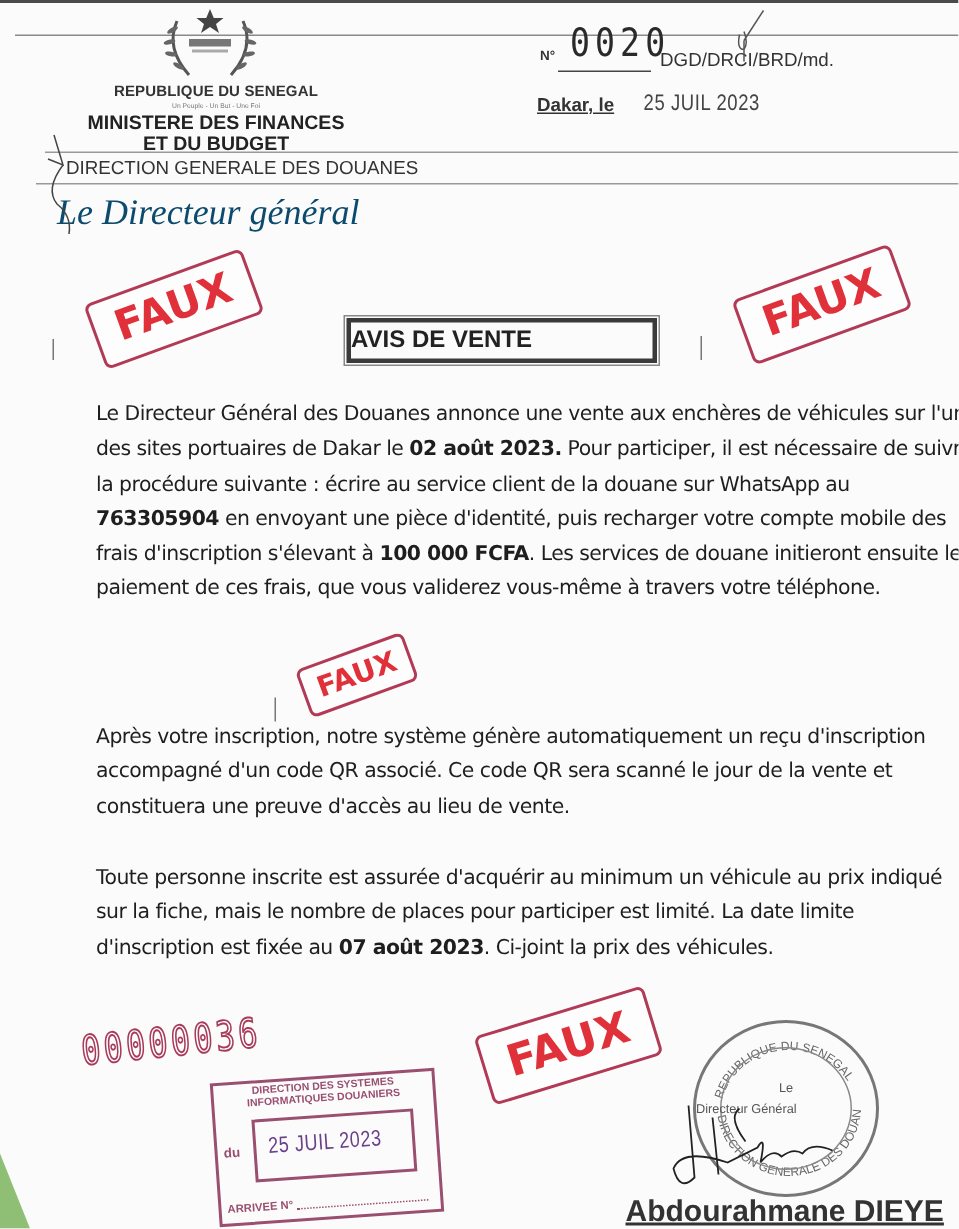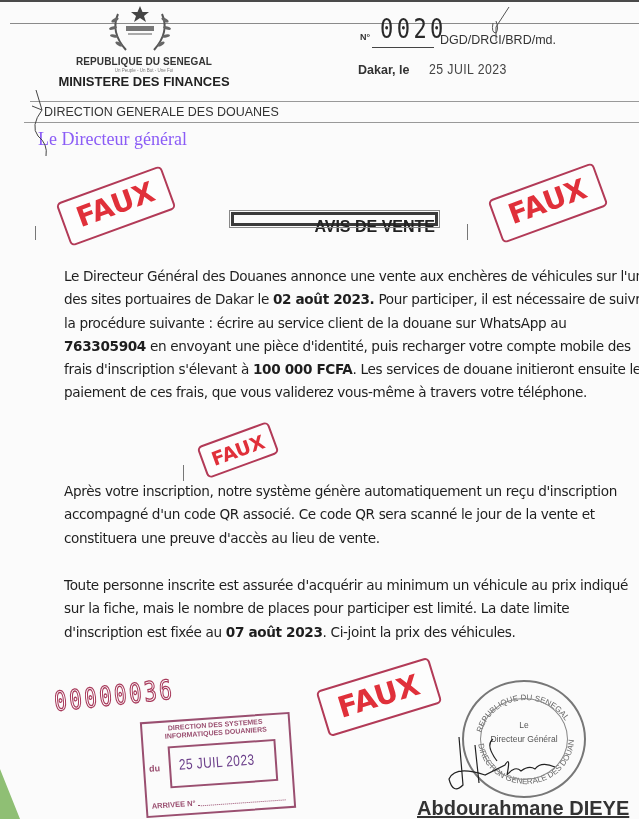--- a/index.html
+++ b/index.html
@@ -15,36 +15,36 @@
     position: absolute; left: 0; bottom: 0; width: 0; height: 0;
     border-bottom: 50px solid #8fbf74; border-right: 20px solid transparent;
   }
   
   .emblem { position: absolute; left: 100px; top: 4px; width: 80px; height: 52px; }
   .hdr-left { position: absolute; left: 34px; top: 56px; width: 220px; text-align: center; font-family: "Liberation Sans", sans-serif; }
   .rep { font-size: 10px; font-weight: bold; color: #333; letter-spacing: 0.1px; }
   .motto { font-size: 4.5px; color: #777; margin-top: 1px; }
   .min { font-size: 13px; font-weight: bold; color: #222; line-height: 14px; margin-top: 2px; }
   .dir { position: absolute; left: 44px; top: 105px; font-family: "Liberation Sans", sans-serif; font-size: 12.5px; color: #333; }
-  .dg-script { position: absolute; left: 38px; top: 129px; font-family: "Liberation Serif", serif; font-size: 18px; color: #8b5cf6; }
+  .dg-script { position: absolute; left: 38px; top: 129px; font-family: "Liberation Serif", serif; font-style: italic; font-size: 24px; color: #0c4a6e; }
   .scrawl-left { position: absolute; left: 28px; top: 88px; }
   
   .ref { position: absolute; left: 360px; top: 14px; font-family: "Liberation Sans", sans-serif; color: #333; }
   .ref .no { position: absolute; left: 0; top: 18px; font-size: 9px; font-weight: bold; }
   .ref .num { position: absolute; left: 20px; top: 0; font-family: "DejaVu Sans Mono", monospace; font-size: 26px; letter-spacing: 4px; color: #2a2a2a; transform: scaleX(0.85); transform-origin: left; }
   .ref .underline { position: absolute; left: 12px; top: 33px; width: 62px; height: 1px; background: #444; }
   .ref .code { position: absolute; left: 80px; top: 19px; font-size: 12.5px; font-weight: normal; white-space: nowrap; }
-  .dakar { position: absolute; left: 358px; top: 63px; font-family: "Liberation Sans", sans-serif; font-size: 12.5px; font-weight: bold; color: #333; }
+  .dakar { position: absolute; left: 358px; top: 63px; font-family: "Liberation Sans", sans-serif; font-size: 12.5px; font-weight: bold; color: #333; text-decoration: underline; }
   .dakar-date { position: absolute; left: 429px; top: 60px; font-family: "Liberation Sans", sans-serif; font-size: 15px; color: #444; letter-spacing: 0.5px; transform: scaleX(0.82); transform-origin: left; white-space: nowrap; }
   .tick-mark { position: absolute; left: 487px; top: 3px; }
   
   .title-box {
-    position: absolute; left: 231px; top: 212px; width: 207px; height: 14px;
+    position: absolute; left: 231px; top: 212px; width: 207px; height: 30px;
     border: 3px solid #3a3a3a; box-sizing: border-box; outline: 1px solid #888; outline-offset: 1px;
-    text-align: right; line-height: 24px;
+    text-align: left; line-height: 24px;
     font-family: "Liberation Sans", sans-serif; font-size: 16px; font-weight: bold; color: #222;
   }
   .vbar { position: absolute; width: 1px; background: #777; }
   
   .body { position: absolute; left: 64px; width: 586px; font-family: "DejaVu Sans", sans-serif; font-size: 13.6px; line-height: 23.3px; color: #1e1e1e; letter-spacing: -0.35px; }
   .p1 { top: 265px; }
   .p2 { top: 480px; }
   .p3 { top: 574px; }
   .body b { font-weight: bold; }
   
@@ -68,21 +68,21 @@
   .recv .t1 { position: absolute; left: 0; right: 0; top: 2px; text-align: center; font-size: 7px; font-weight: bold; line-height: 8px; }
   .recv .inner { position: absolute; left: 24px; top: 24px; width: 108px; height: 42px; border: 2px solid #9a4f70; box-sizing: border-box; }
   .recv .du { position: absolute; left: 4px; top: 40px; font-size: 9px; font-weight: bold; }
   .recv .date { position: absolute; left: 34px; top: 34px; font-size: 15px; color: #6b3f8a; transform: scaleX(0.8); transform-origin: left; white-space: nowrap; letter-spacing: 0.5px; }
   .recv .arr { position: absolute; left: 4px; top: 78px; font-size: 7.5px; font-weight: bold; }
   .recv .dots { position: absolute; left: 50px; top: 85px; width: 88px; border-bottom: 1px dotted #9a4f70; }
   
   .seal { position: absolute; left: 462px; top: 680px; width: 124px; height: 118px; border: 2px solid #777; border-radius: 50%; box-sizing: border-box; }
   .seal .innerc { position: absolute; left: 16px; top: 16px; width: 88px; height: 82px; border: 1.5px solid #888; border-radius: 50%; box-sizing: border-box; }
   .seal .le { position: absolute; left: 0; right: 0; top: 38px; text-align: center; font-family: "Liberation Sans", sans-serif; font-size: 8.5px; color: #555; }
-  .seal .dg { position: absolute; left: 0; right: 0; top: 52px; text-align: center; font-family: "Liberation Sans", sans-serif; font-size: 8.5px; color: #555; }
+  .seal .dg { position: absolute; left: 0; right: 0; top: 52px; text-align: left; font-family: "Liberation Sans", sans-serif; font-size: 8.5px; color: #555; }
   .seal svg { position: absolute; left: 0; top: 0; }
   .signature { position: absolute; left: 445px; top: 735px; }
   .signame { position: absolute; left: 417px; top: 797px; font-family: "Liberation Sans", sans-serif; font-size: 20px; font-weight: bold; color: #333; text-decoration: underline; }
 </style>
 </head>
 <body>
 
 <div class="topband"></div>
 <div class="hline" style="left:10px; top:23px; width:629px;"></div>
 <div class="hline" style="left:30px; top:101px; width:609px; background:#999;"></div>
@@ -107,20 +107,21 @@
     </g>
     <rect x="26" y="22" width="28" height="5" fill="#777"></rect>
     <rect x="28" y="29" width="24" height="2" fill="#aaa"></rect>
   </svg>
 </div>
 
 <div class="hdr-left">
   <div class="rep">REPUBLIQUE DU SENEGAL</div>
   <div class="motto">Un Peuple - Un But - Une Foi</div>
   <div class="min">MINISTERE DES FINANCES</div>
+  <div class="min" style="margin-top:0;">ET DU BUDGET</div>
 </div>
 <div class="dir">DIRECTION GENERALE DES DOUANES</div>
 <div class="dg-script">Le Directeur général</div>
 <svg class="scrawl-left" width="40" height="70">
   <path d="M8,2 L14,22 L4,18 M14,22 Q2,38 10,48 Q20,56 18,68" stroke="#444" stroke-width="1" fill="none"></path>
 </svg>
 
 <div class="ref">
   <span class="no">N°</span>
   <span class="num">0020</span>

